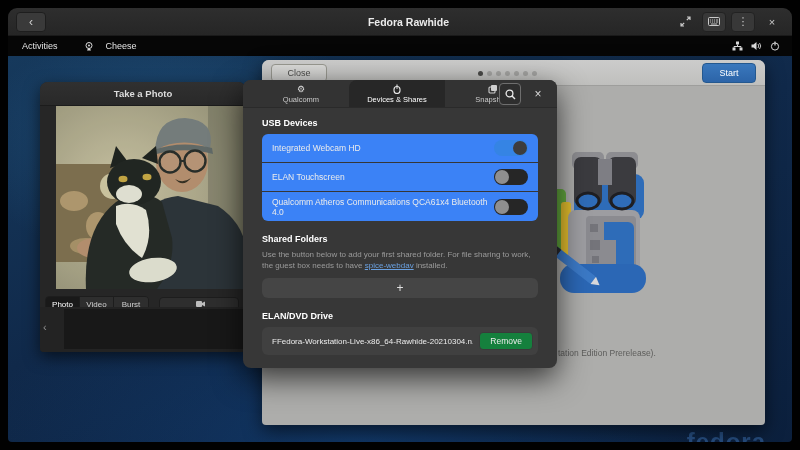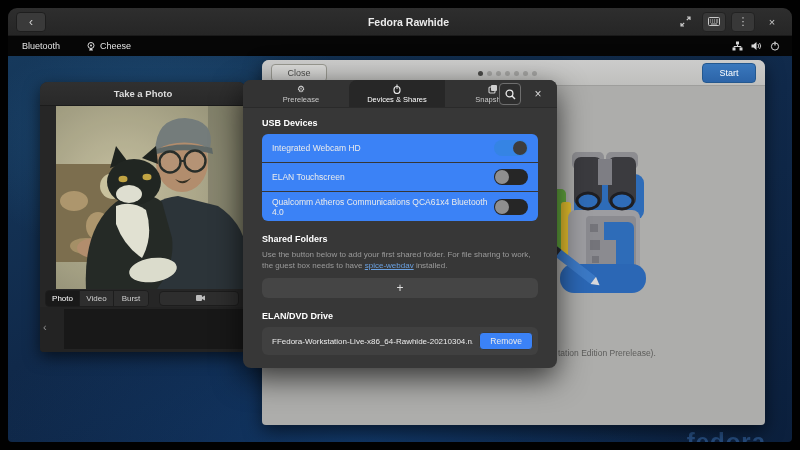--- a/index.html
+++ b/index.html
@@ -24,21 +24,21 @@
     border-radius:4px; color:#c9c9c9; font-size:11px; }
   .tb-ic.boxed { background:#383838; border:1px solid #222; }
 
   
   #vm { position:absolute; left:0; top:28px; width:784px; height:406px; background:#000; }
 
   
   #shellbar { position:absolute; left:0; top:0; width:100%; height:20px; background:#060606;
     display:flex; align-items:center; color:#e2e2e2; font-size:9px; }
   #shell-activities { margin-left:14px; }
-  #shell-app { margin-left:26px; display:flex; align-items:center; gap:4px; }
+  #shell-app { margin-left:26px; display:flex; align-items:center; gap:12px; }
   #shell-clock { position:absolute; left:0; right:0; text-align:center; pointer-events:none; }
   #shell-right { margin-left:auto; margin-right:12px; display:flex; gap:8px; align-items:center; }
 
   
   #wallpaper { position:absolute; left:0; top:20px; width:784px; height:410px;
     background:
       radial-gradient(ellipse 300px 180px at 22% 22%, rgba(45,110,160,.45), transparent 70%),
       radial-gradient(ellipse 260px 200px at 68% 55%, rgba(30,80,140,.5), transparent 70%),
       radial-gradient(ellipse 500px 260px at 45% 95%, rgba(20,70,130,.55), transparent 75%),
       linear-gradient(160deg,#16395c 0%, #10294a 45%, #0b1f3c 100%); }
@@ -66,21 +66,21 @@
 
   
   #cheese { position:absolute; left:32px; top:46px; width:206px; height:270px;
     background:#262626; border-radius:8px 8px 4px 4px;
     box-shadow:0 5px 16px rgba(0,0,0,.6); z-index:2; }
   #cheese-titlebar { height:24px; background:linear-gradient(#303030,#292929);
     border-radius:8px 8px 0 0; display:flex; align-items:center; justify-content:center;
     color:#dcdcdc; font-size:9.5px; font-weight:700; border-bottom:1px solid #1c1c1c; }
   #cheese-photo { position:absolute; left:16px; top:24px; right:0; height:183px;
     background:#000; overflow:hidden; }
-  #cheese-controls { position:absolute; left:0; top:207px; width:100%; height:18px;
+  #cheese-controls { position:absolute; left:0; top:213px; width:100%; height:18px;
     display:flex; align-items:center; }
   .mode-group { display:flex; margin-left:5px; border:1px solid #1d1d1d; border-radius:4px; overflow:hidden; }
   .mode-btn { width:34px; height:15px; background:#2e2e2e; color:#cfcfcf; font-size:8px;
     display:flex; align-items:center; justify-content:center; border-right:1px solid #1d1d1d; }
   .mode-btn:last-child { border-right:none; }
   .mode-btn.active { background:#191919; color:#fff; }
   #capture-btn { margin-left:10px; width:80px; height:15px; background:#2e2e2e;
     border:1px solid #1d1d1d; border-radius:4px; display:flex; align-items:center; justify-content:center; }
   #cheese-gallery { position:absolute; left:0; top:225px; width:100%; height:45px;
     background:#232323; border-radius:0 0 4px 4px; }
@@ -118,21 +118,21 @@
   .toggle.on .knob { left:auto; right:1px; background:#3d3d3d; }
 
   .section-desc { font-size:8px; line-height:1.32; color:#9b9b9b; margin-bottom:7px; }
   .link { color:#6aa0e0; text-decoration:underline; }
   #add-folder { height:20px; background:#454545; border-radius:6px; display:flex;
     align-items:center; justify-content:center; color:#e0e0e0; font-size:12px; }
 
   #cdrom-row { height:28px; background:#404040; border-radius:6px; display:flex;
     align-items:center; padding:0 5px 0 10px; }
   #cdrom-file { flex:1; font-size:8px; color:#ececec; white-space:nowrap; overflow:hidden; }
-  #cdrom-remove { background:#3b82f6; border:1px solid #3a3a3a; border-radius:4px;
+  #cdrom-remove { background:#15803d; border:1px solid #3a3a3a; border-radius:4px;
     color:#ececec; font-size:8.5px; padding:3px 10px; margin-left:6px; }
 
   .mt14 { margin-top:13px; }
   svg { display:block; }
 </style>
 </head>
 <body>
 
 <div id="boxes-window">
 
@@ -152,21 +152,21 @@
           </svg>
       </div>
       <div class="tb-ic boxed">⋮</div>
       <div class="tb-ic">×</div>
     </div>
   </div>
 
   <div id="vm">
 
     <div id="shellbar">
-      <span id="shell-activities">Bluetooth</span>
+      <span id="shell-activities">Activities</span>
       <span id="shell-app">
         <svg width="10" height="9" viewBox="0 0 10 9">
             <circle cx="5" cy="3.5" r="3" fill="none" stroke="#dcdcdc" stroke-width="1"></circle>
             <circle cx="5" cy="3.5" r="1" fill="#dcdcdc"></circle>
             <path d="M3 8.5h4l-1-2H4z" fill="#dcdcdc"></path>
           </svg>
         <span>Cheese</span>
       </span>
       <span id="shell-right">
         <svg width="11" height="10" viewBox="0 0 11 10">
@@ -288,21 +288,21 @@
       <div id="cheese-gallery">
         <div id="gallery-prev">‹</div>
         <div id="gallery-strip"></div>
       </div>
     </div>
 
     <div id="dialog">
       <div id="dialog-header">
         <div class="dtab" style="margin-left:10px">
           <span class="dtab-ic">⚙</span>
-          <span class="dtab-label">Prerelease</span>
+          <span class="dtab-label">Qualcomm</span>
         </div>
         <div class="dtab active">
           <span class="dtab-ic">
             <svg width="8" height="10" viewBox="0 0 8 10">
                 <rect x="1" y="2.5" width="6" height="7" rx="3" fill="none" stroke="#e8e8e8" stroke-width="1.1"></rect>
                 <path d="M4 2.5V0.5" stroke="#e8e8e8" stroke-width="1.1"></path>
                 <path d="M4 2.5v2.5" stroke="#e8e8e8" stroke-width="0.9"></path>
               </svg>
           </span>
           <span class="dtab-label">Devices &amp; Shares</span>

